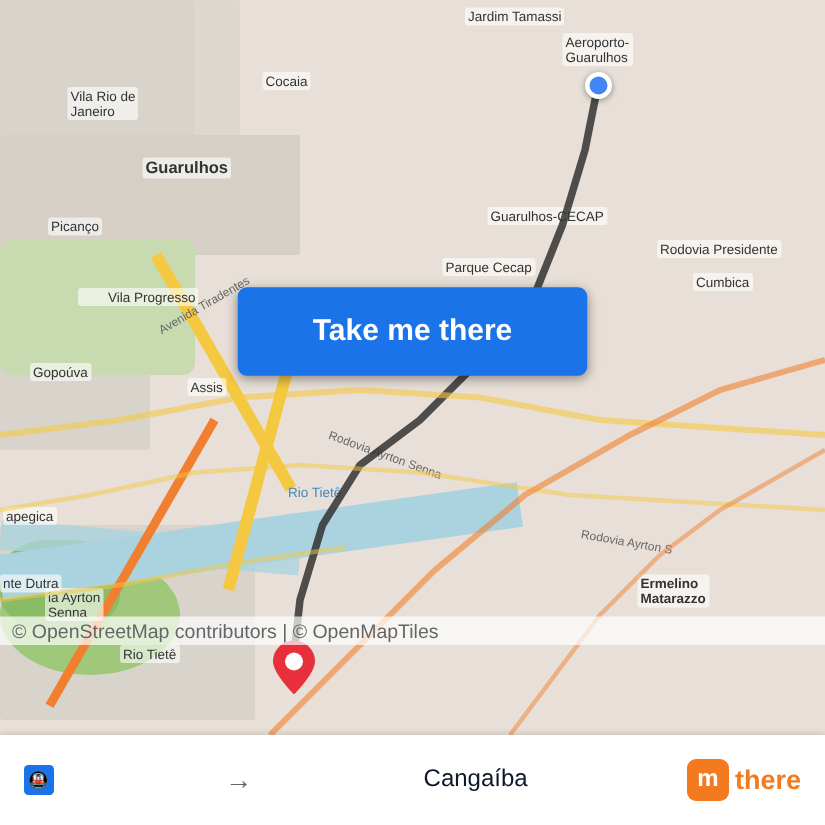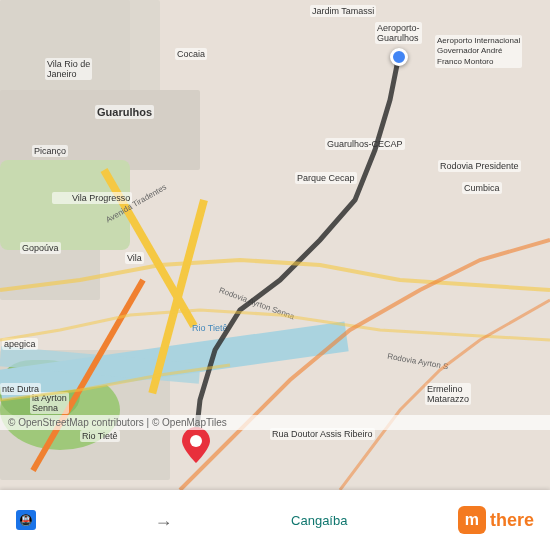--- a/index.html
+++ b/index.html
@@ -100,21 +100,21 @@
     }
 
     
     #attribution-bar {
       position: absolute;
       bottom: 60px;
       left: 0;
       width: 100%;
       background: rgba(255,255,255,0.7);
       padding: 2px 8px;
-      font-size: 10px;
+      font-size: 13px;
       color: #666;
       z-index: 80;
     }
 
     
     #bottom-bar {
       position: absolute;
       bottom: 0;
       left: 0;
       width: 550px;
@@ -137,23 +137,23 @@
       color: #333;
     }
 
     #route-arrow {
       font-size: 18px;
       color: #666;
       margin: 0 8px;
     }
 
     #route-to {
-      font-size: 13px;
+      font-size: 16px;
       font-weight: 500;
-      color: #0f766e;
+      color: #0f172a;
     }
 
     #moovit-logo {
       display: flex;
       align-items: center;
       gap: 4px;
     }
 
     .moovit-icon {
       width: 28px;
@@ -232,51 +232,52 @@
     <path d="M 0 290 L 80 280 L 160 265 L 240 260 L 320 265 L 400 280 L 550 290" stroke="#f5c842" stroke-width="4" fill="none" opacity="0.6"></path>
     <path d="M 0 340 L 60 330 L 130 315 L 200 310 L 280 315 L 380 330 L 550 340" stroke="#f5c842" stroke-width="3" fill="none" opacity="0.5"></path>
     <path d="M 180 490 L 230 440 L 290 380 L 350 330 L 420 290 L 480 260 L 550 240" stroke="#f08030" stroke-width="4" fill="none" opacity="0.6"></path>
     <path d="M 0 400 L 80 390 L 160 375 L 230 365" stroke="#f5c842" stroke-width="3" fill="none" opacity="0.5"></path>
     <path d="M 340 490 L 370 450 L 400 410 L 440 370 L 480 340 L 550 300" stroke="#f08030" stroke-width="3" fill="none" opacity="0.5"></path>
   </svg>
 
   <div class="map-label" style="left:175px;top:8px;margin-top:40px;">Cocaia</div>
   <div class="map-label" style="left:310px;top:5px;">Jardim Tamassi</div>
   <div class="map-label" style="left:375px;top:22px;">Aeroporto-<br>Guarulhos</div>
-  <div class="map-label" style="left:435px;top:35px;font-size:8px;line-height:1.3;">Aeroporto Internacional<br>Governador André<br>Franco Montoro</div>
   <div class="map-label" style="left:45px;top:58px;">Vila Rio de<br>Janeiro</div>
   <div class="map-label" style="left:95px;top:105px;font-size:11px;font-weight:bold;">Guarulhos</div>
   <div class="map-label" style="left:325px;top:138px;">Guarulhos-CECAP</div>
   <div class="map-label" style="left:32px;top:145px;">Picanço</div>
   <div class="map-label" style="left:295px;top:172px;">Parque Cecap</div>
   <div class="map-label" style="left:438px;top:160px;">Rodovia Presidente</div>
   <div class="map-label" style="left:52px;top:192px;padding-left:20px;">Vila Progresso</div>
   <div class="map-label" style="left:462px;top:182px;">Cumbica</div>
   <div class="map-label" style="left:20px;top:242px;">Gopoúva</div>
-  <div class="map-label" style="left:125px;top:252px;">Vila</div>
+  <div class="map-label" style="left:125px;top:252px;">Assis</div>
   <div class="map-label" style="left:100px;top:198px;transform:rotate(-30deg);background:transparent;color:#666;font-size:8px;">Avenida Tiradentes</div>
   <div class="map-label" style="left:215px;top:298px;transform:rotate(20deg);background:transparent;color:#666;font-size:8px;">Rodovia Ayrton Senna</div>
   <div class="map-label" style="left:190px;top:322px;background:transparent;color:#4488bb;font-size:9px;">Rio Tietê</div>
   <div class="map-label" style="left:385px;top:356px;transform:rotate(10deg);background:transparent;color:#666;font-size:8px;">Rodovia Ayrton S</div>
-  <div class="map-label" style="left:425px;top:383px;">Ermelino<br>Matarazzo</div>
+  <div class="map-label" style="left:425px;top:383px;font-weight:bold;">Ermelino<br>Matarazzo</div>
   <div class="map-label" style="left:2px;top:338px;">apegica</div>
   <div class="map-label" style="left:0px;top:383px;">nte Dutra</div>
   <div class="map-label" style="left:30px;top:392px;">ia Ayrton<br>Senna</div>
   <div class="map-label" style="left:80px;top:430px;">Rio Tietê</div>
-  <div class="map-label" style="left:270px;top:428px;">Rua Doutor Assis Ribeiro</div>
 
   <div class="marker-blue" style="left:390px;top:48px;"></div>
 
   <div class="marker-red" style="left:182px;top:427px;">
     <svg viewBox="0 0 28 36" xmlns="http://www.w3.org/2000/svg">
       <path d="M14 0 C6.3 0 0 6.3 0 14 C0 22 14 36 14 36 C14 36 28 22 28 14 C28 6.3 21.7 0 14 0Z" fill="#e8303c"></path>
       <circle cx="14" cy="14" r="6" fill="white"></circle>
     </svg>
   </div>
 
+  <div id="cta-button-container">
+    <button id="cta-button">Take me there</button>
+  </div>
 
   <div id="attribution-bar">
     <span>© OpenStreetMap contributors | © OpenMapTiles</span>
   </div>
 </div>
 
 <div id="bottom-bar">
   <div id="route-from">
     <div class="transit-icon">
       <span>🚇</span>

